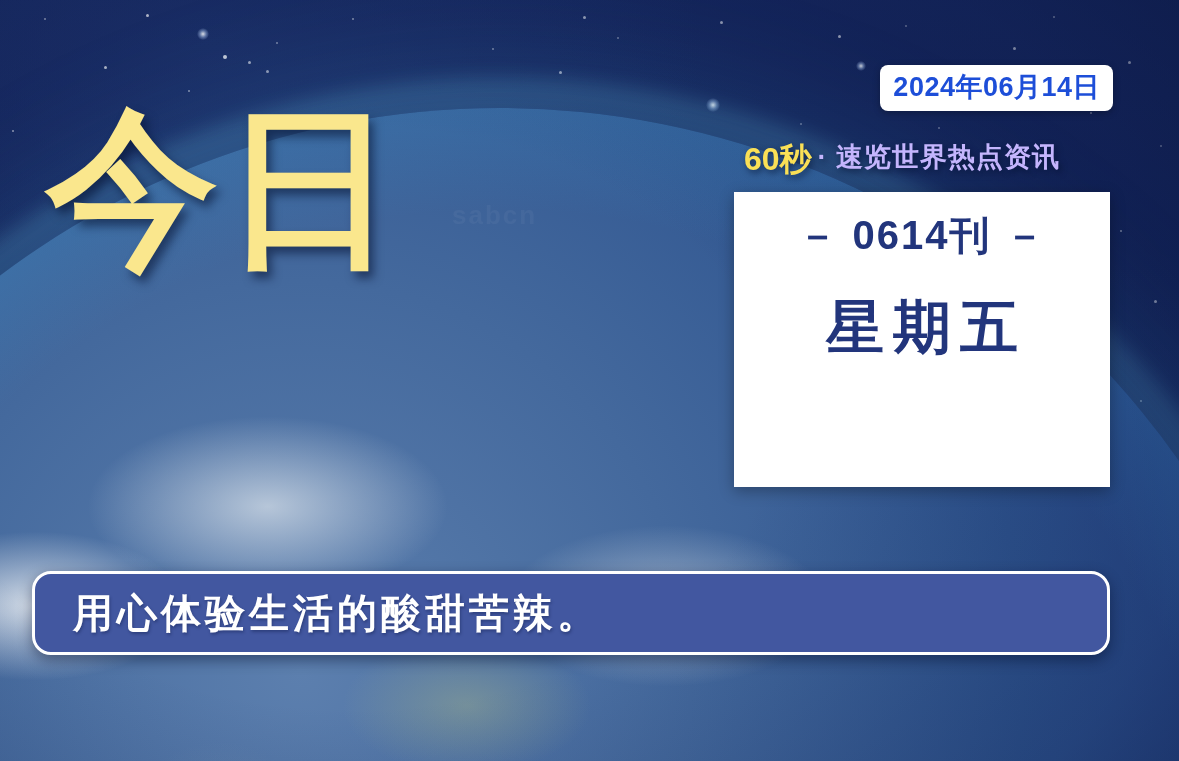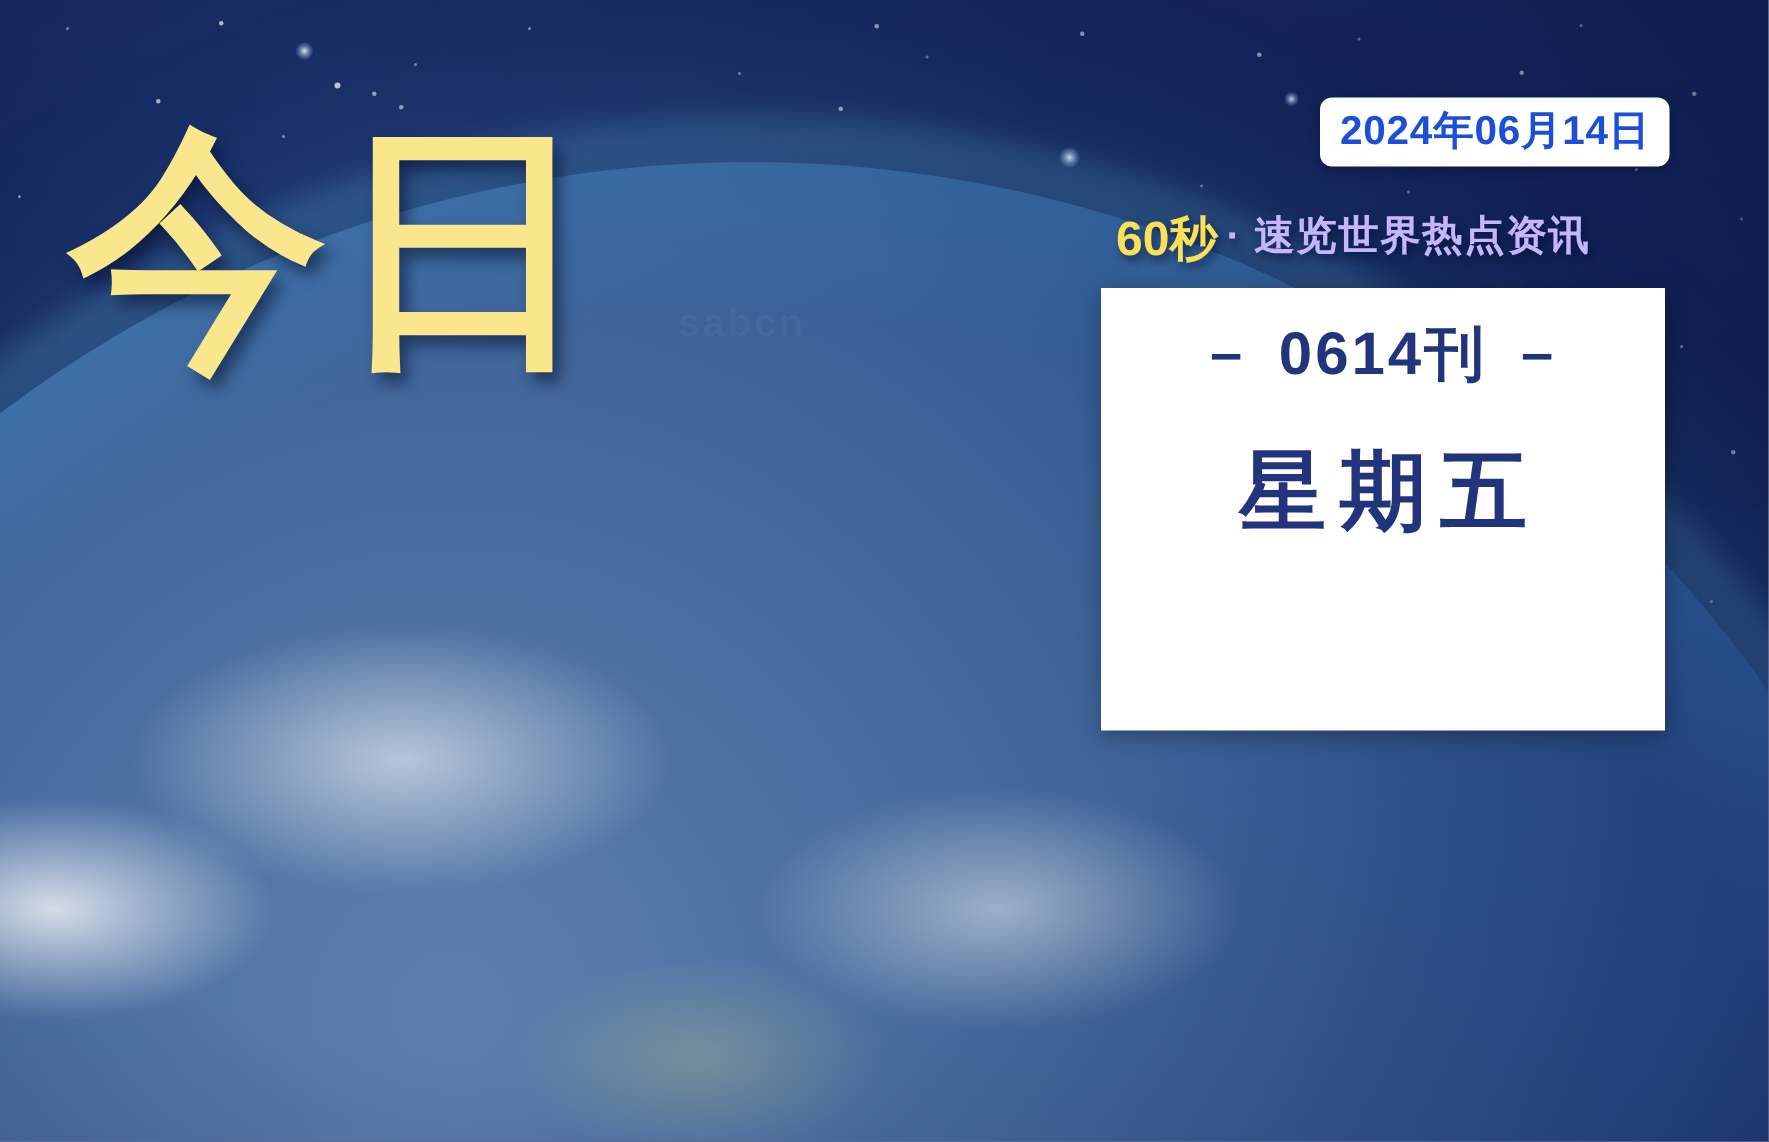--- a/index.html
+++ b/index.html
@@ -72,21 +72,21 @@
   }
   
   .watermark{
     position:absolute;left:452px;top:200px;
     font-size:26px;letter-spacing:2px;font-weight:700;
     color:rgba(255,255,255,.045);
     user-select:none;
   }
 
   
-  .title-block{position:absolute;left:46px;top:84px;}
+  .title-block{position:absolute;left:46px;top:106px;}
   .title-line{
     font-family:"Liberation Sans","DejaVu Sans",sans-serif;
     font-weight:700;
     font-size:172px;
     line-height:.96;
     letter-spacing:6px;
     white-space:nowrap;
   }
   .title-jinri{
     color:#FAE78D;
@@ -256,14 +256,17 @@
 
   <div class="tagline">
     <span class="tag-60">60秒</span><span class="tag-rest">· 速览世界热点资讯</span>
   </div>
 
   <div class="date-card">
     <div class="card-issue">－ 0614刊 －</div>
     <div class="card-weekday">星期五</div>
   </div>
 
+  <div class="banner">
+    <div class="banner-text">用心体验生活的酸甜苦辣。</div>
+  </div>
 
 </div>
 
 </body></html>

